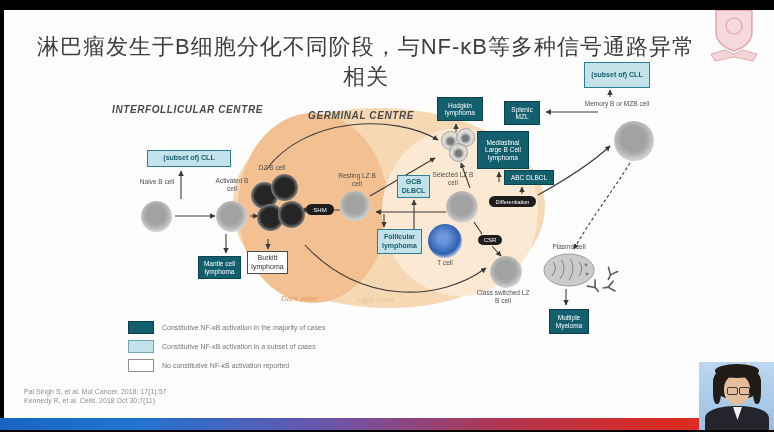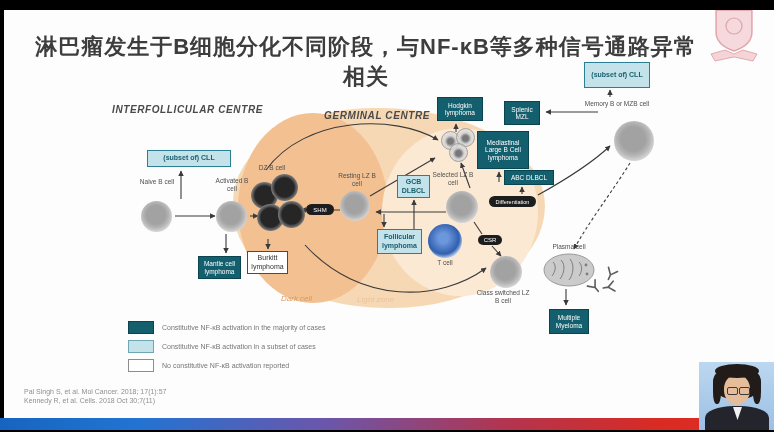--- a/index.html
+++ b/index.html
@@ -1,21 +1,21 @@
 <!DOCTYPE html>
 <html><head>
 <meta charset="utf-8">
 <style>
   html,body{margin:0;padding:0;background:#000;}
   #stage{position:relative;width:774px;height:432px;background:#000;overflow:hidden;
          font-family:"Liberation Sans",sans-serif;}
   #slide{position:absolute;left:4px;top:10px;width:770px;height:420px;background:#fdfdfd;}
   .abs{position:absolute;}
   
-  .slide-title{left:26px;top:32px;width:680px;text-align:center;font-size:22px;font-weight:bold;
+  .slide-title{left:26px;top:32px;width:680px;text-align:center;font-size:22px;font-weight:normal;
                color:#3d3d3d;letter-spacing:1px;}
   
   .region-label{font-size:10px;font-weight:bold;font-style:italic;color:#4a4a4a;letter-spacing:.6px;}
   .zone-label{font-size:8px;font-style:italic;}
   
   .blob{background:#f7d8b4;border-radius:46% 54% 50% 50%/48% 50% 52% 50%;}
   .blob-dark{background:#f2c091;border-radius:50%;}
   .blob-light{background:#fbe9d4;border-radius:50%;}
   
   .box{box-sizing:border-box;display:flex;align-items:center;justify-content:center;
@@ -59,22 +59,22 @@
     <path d="M13,0 L49,0 L49,22 C49,32 40,38 31,41 C22,38 13,32 13,22 Z" fill="rgba(230,150,158,0.35)" stroke="rgba(205,110,120,0.55)" stroke-width="1.5"></path>
     <circle cx="31" cy="16" r="8" fill="none" stroke="rgba(205,110,120,0.5)" stroke-width="1.2"></circle>
     <path d="M8,44 L22,40 L31,44 L40,40 L54,44 L50,51 L31,47 L12,51 Z" fill="rgba(230,150,158,0.4)" stroke="rgba(205,110,120,0.5)" stroke-width="1"></path>
   </svg>
 
   <div class="abs blob" style="left:233px;top:108px;width:312px;height:200px;"></div>
   <div class="abs blob-dark" style="left:238px;top:113px;width:150px;height:190px;"></div>
   <div class="abs blob-light" style="left:382px;top:128px;width:156px;height:168px;"></div>
 
   <div class="abs region-label" style="left:112px;top:104px;">INTERFOLLICULAR CENTRE</div>
-  <div class="abs region-label" style="left:308px;top:110px;margin-left:16px;">GERMINAL CENTRE</div>
-  <div class="abs zone-label" style="left:281px;top:294px;color:#d89a5e;">Dark cell</div>
+  <div class="abs region-label" style="left:308px;top:110px;">GERMINAL CENTRE</div>
+  <div class="abs zone-label" style="left:281px;top:294px;color:#d89a5e;">Dark zone</div>
   <div class="abs zone-label" style="left:357px;top:295px;color:#e9c39b;">Light zone</div>
 
   <svg class="abs" style="left:0;top:0;" width="774" height="432" viewBox="0 0 774 432">
     <defs>
       <marker id="ah" markerWidth="7" markerHeight="7" refX="4.5" refY="2.5" orient="auto">
         <path d="M0,0 L5,2.5 L0,5 z" fill="#3a3a3a"></path>
       </marker>
     </defs>
     <g fill="none" stroke="#3a3a3a" stroke-width="1.1">
       <path d="M175,216 L215,216" marker-end="url(#ah)"></path>

